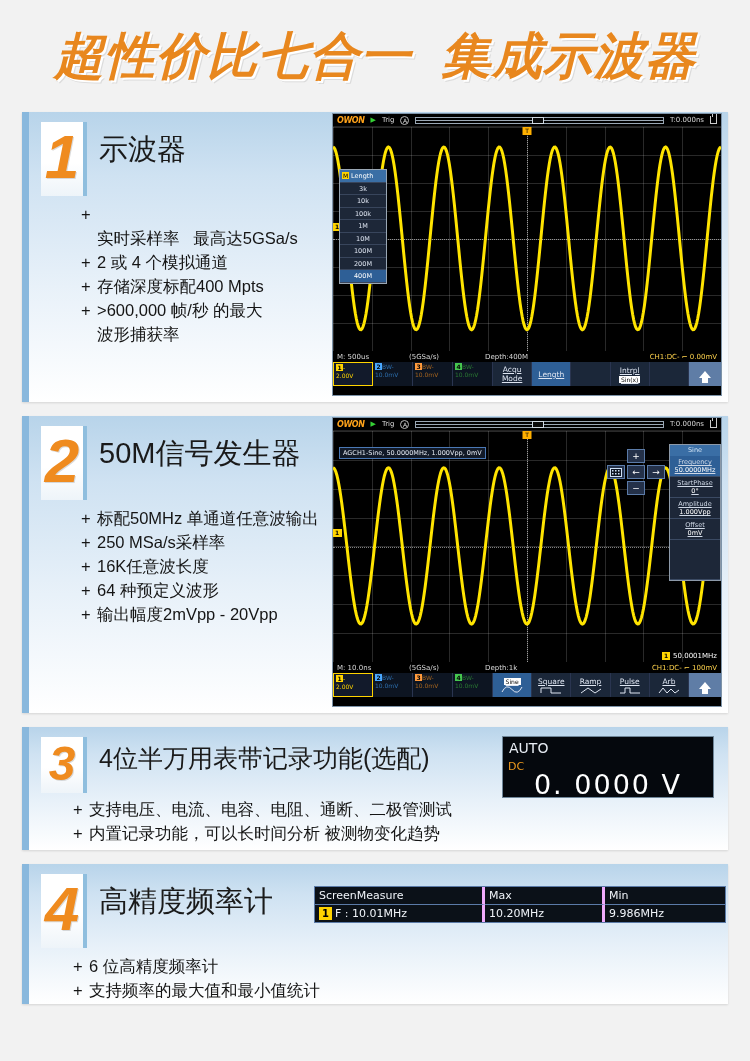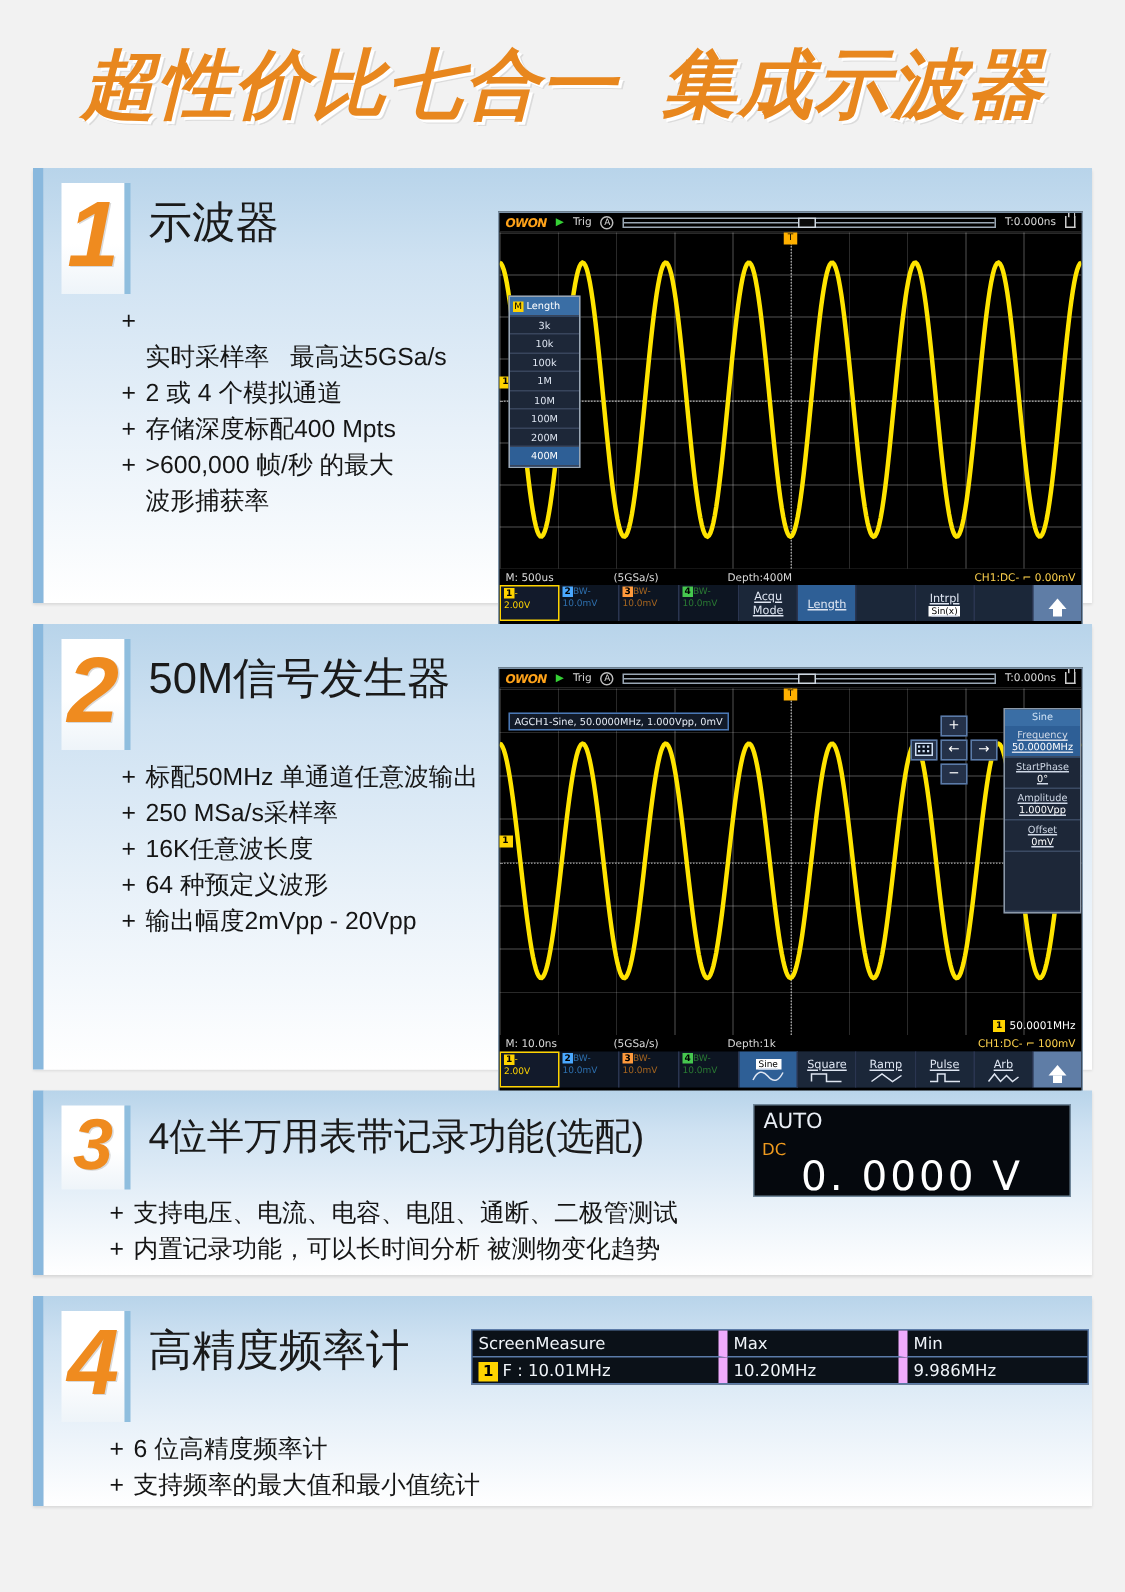--- a/index.html
+++ b/index.html
@@ -64,21 +64,20 @@
   .bullet .btxt { white-space: pre; }
   .bullet.cont .plus { visibility: hidden; }
 
   
   .scope {
     position: absolute;
     background: #000;
     border: 1px solid #7d93a8;
     font-family: "DejaVu Sans", sans-serif;
     overflow: hidden;
-    margin-top: 28px;
   }
   .scope-top {
     height: 13px; background: #000;
     display: flex; align-items: center; gap: 6px;
     padding: 0 4px; font-size: 7px; color: #d8d8d8;
     border-bottom: 1px solid #222;
   }
   .owon { color: #ffa31a; font-weight: bold; font-size: 8px; font-style: italic; letter-spacing: -.4px; }
   .tri { color: #35d135; font-size: 7px; }
   .circ-a {
@@ -192,21 +191,21 @@
     clip-path: polygon(8% 0, 92% 0, 100% 100%, 0% 100%);
   }
   .dmm-top .rng { flex:1 1 auto; color:#e9eef5; font-size:14px; text-align:right; padding-right:10px; line-height:22px;margin-top:48px; }
   .dmm-dc { color:#ef9a1e; font-size:11px; padding:1px 0 0 5px; }
   .dmm-val { color:#fff; font-size:27px; text-align:center; letter-spacing:2px; margin-top:-4px; }
 
   
   .fmeter { position:absolute; border:1px solid #5b7ba8; background:#0b1118; font-family:"DejaVu Sans", sans-serif; }
   .fmeter .r { display:flex; }
   .fmeter .c {
-    border-right:6px solid #f0abfc; border-bottom:1px solid #5b7ba8;
+    border-right:3px solid #f0abfc; border-bottom:1px solid #5b7ba8;
     color:#f0f4f9; font-size:11px; padding:1px 4px; line-height:15px; white-space:nowrap;
   }
   .fmeter .c:last-child { border-right:none; }
   .fmeter .r:last-child .c { border-bottom:none; }
   .fmeter .w1 { width:170px; } .fmeter .w2 { width:120px; } .fmeter .w3 { width:120px; }
   .fmeter .badge { display:inline-block; width:13px; height:13px; background:#ffd400; color:#000;
     font-size:10px; line-height:13px; text-align:center; font-weight:bold; margin-right:3px; }
 </style>
 </head>
 <body>

